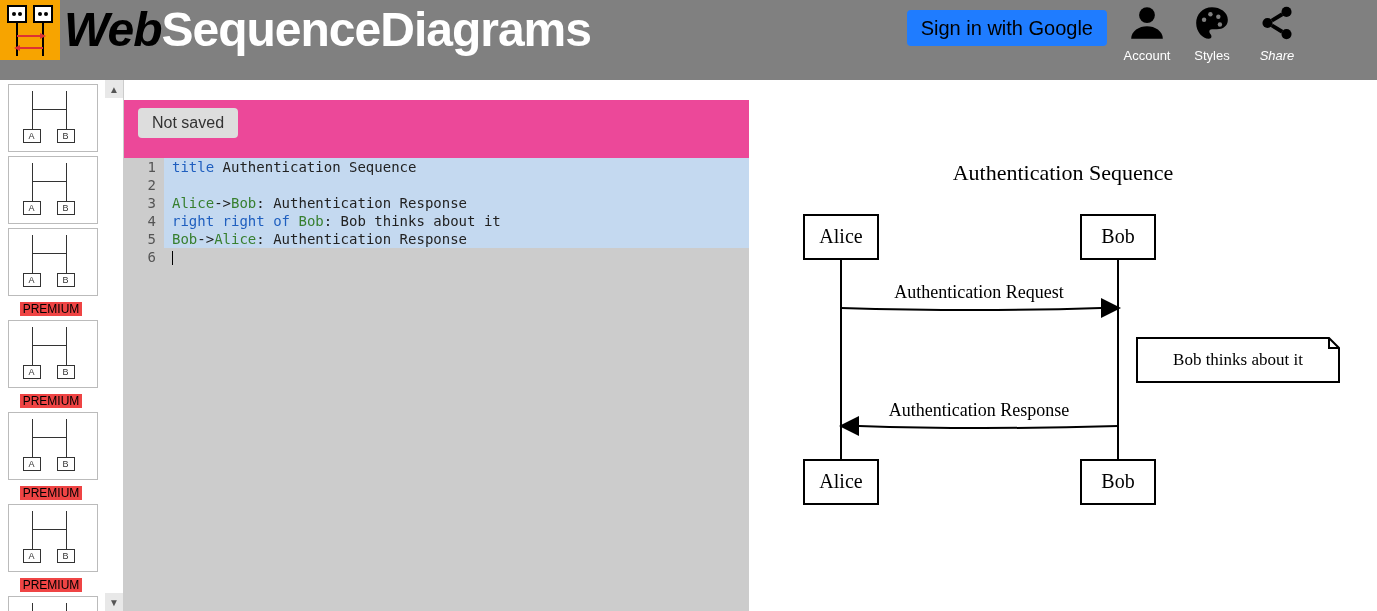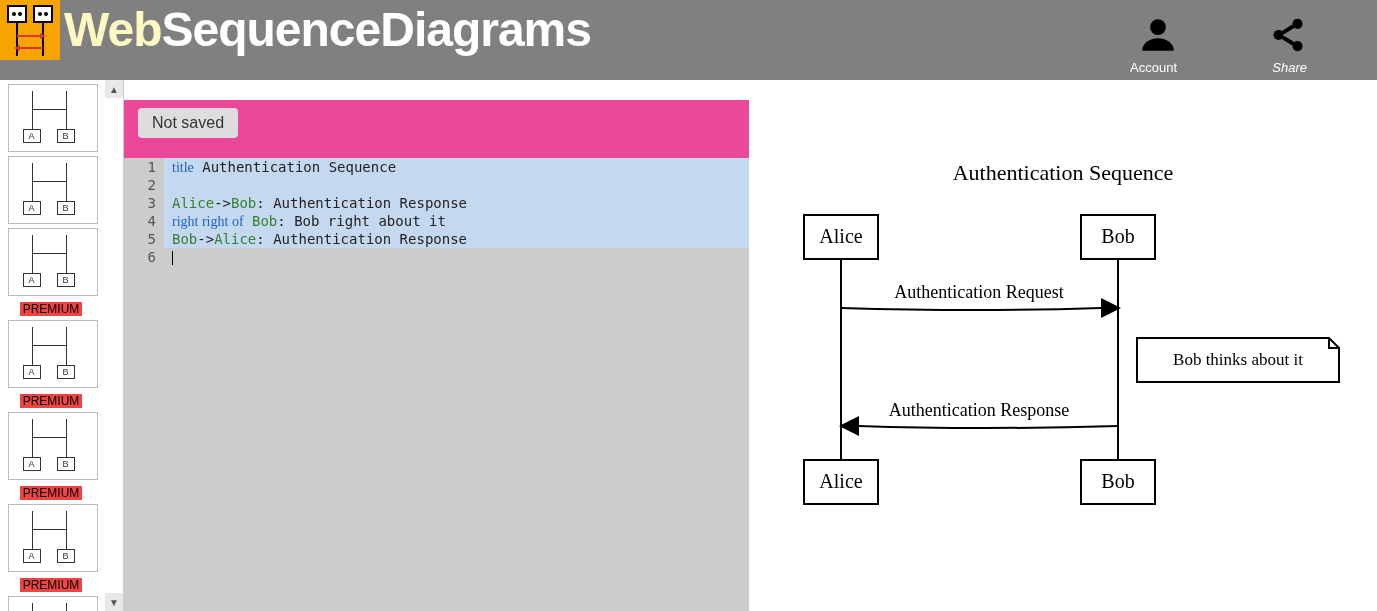--- a/index.html
+++ b/index.html
@@ -2,24 +2,24 @@
 <html><head>
 <meta charset="utf-8">
 <style>
 * { box-sizing: border-box; margin: 0; padding: 0; }
 html, body { width: 1377px; height: 611px; font-family: Arial, Helvetica, sans-serif; overflow: hidden; background: #fff; }
 
 
 #header { position: absolute; left: 0; top: 0; width: 1377px; height: 80px; background: #808080; display: flex; align-items: flex-start; }
 #logo-box { width: 60px; height: 60px; margin: 0; }
 #brand { margin-left: 4px; font-size: 48px; font-weight: 900; letter-spacing: -1px; line-height: 60px; height: 60px; }
-#brand .w { color: #fef9c3; }
+#brand .w { color: #000000; font-style: italic; }
 #brand .rest { color: #ffffff; }
 #signin { position: absolute; right: 270px; top: 10px; height: 36px; padding: 0 14px; background: #1f7cff; color: #000; font-size: 20px; border-radius: 4px; border: none; display: flex; align-items: center; cursor: pointer; }
-.hdr-item { position: absolute; top: 16px; width: 60px; text-align: right; cursor: pointer; }
+.hdr-item { position: absolute; top: 4px; width: 60px; text-align: center; cursor: pointer; }
 .hdr-item svg { width: 38px; height: 38px; fill: #000; }
 .hdr-item .lbl { display: block; font-size: 13px; color: #fff; margin-top: 2px; }
 #h-account { right: 200px; }
 #h-styles  { right: 135px; }
 #h-share   { right: 70px; font-style: italic; }
 #h-more    { right: 8px; }
 
 
 #sidebar { position: absolute; left: 0; top: 80px; width: 124px; height: 531px; background: #fff; border-right: 1px solid #ccc; overflow: hidden; }
 #sidebar-scroll { width: 105px; height: 100%; overflow-y: auto; }
@@ -34,21 +34,21 @@
 #sb-down { bottom: 0; }
 
 
 #editor { position: absolute; left: 124px; top: 80px; width: 625px; height: 531px; background: #ec4899; margin-top: 20px; }
 #save-badge { position: absolute; left: 14px; top: 8px; padding: 6px 14px; background: #ddd; border-radius: 4px; color: #333; font-size: 16px; }
 #code { position: absolute; left: 0; top: 58px; width: 625px; height: 473px; background: #ccc; font-family: "Menlo", "Consolas", monospace; font-size: 14px; }
 .line { display: flex; height: 18px; line-height: 18px; }
 .gutter { width: 40px; text-align: right; padding-right: 8px; color: #555; background: #ccc; }
 .src { flex: 1; padding-left: 8px; white-space: pre; }
 .src.hl { background: #c4d9f0; }
-.kw { color: #1f5fbf; font-family: Liberation Serif, serif; }
+.kw { color: #1f5fbf; }
 .nm { color: #377f2f; }
 .txt { color: #222; }
 #cursor { display: inline-block; width: 1px; height: 14px; background: #000; vertical-align: middle; }
 
 
 #preview { position: absolute; left: 749px; top: 80px; width: 628px; height: 531px; background: #fff; }
 #preview svg { width: 100%; height: 100%; }
 .napkin-text { font-family: "Comic Sans MS", "Bradley Hand", cursive; }
 .npk-box { fill: #fff; stroke: #000; stroke-width: 2; }
 .npk-line { stroke: #000; stroke-width: 2; fill: none; }
@@ -69,27 +69,38 @@
     <line x1="17" y1="22" x2="17" y2="56" stroke="#000" stroke-width="2"></line>
     <line x1="43" y1="22" x2="43" y2="56" stroke="#000" stroke-width="2"></line>
     <line x1="17" y1="36" x2="40" y2="36" stroke="#d33" stroke-width="2"></line>
     <polygon points="40,33 46,36 40,39" fill="#d33"></polygon>
     <line x1="43" y1="48" x2="20" y2="48" stroke="#d33" stroke-width="2"></line>
     <polygon points="20,45 14,48 20,51" fill="#d33"></polygon>
   </svg>
   <div id="brand">
     <span class="w">Web</span><span class="rest">SequenceDiagrams</span>
   </div>
+  <button id="signin">Sign in with Google</button>
 
   <div class="hdr-item" id="h-account">
     <svg viewBox="0 0 24 24">
         <circle cx="12" cy="7" r="5"></circle>
         <path d="M2 22c0-5 5-8 10-8s10 3 10 8z"></path>
       </svg>
     <span class="lbl">Account</span>
+  </div>
+  <div class="hdr-item" id="h-styles">
+    <svg viewBox="0 0 24 24">
+        <path d="M12 2C6 2 2 6.5 2 12s4 10 8 10c2 0 2-2 1-3s-1-3 1-3h3c4 0 7-2 7-6 0-5-5-8-10-8z"></path>
+        <circle cx="7" cy="10" r="1.4" fill="#808080"></circle>
+        <circle cx="11" cy="6.5" r="1.4" fill="#808080"></circle>
+        <circle cx="16" cy="8" r="1.4" fill="#808080"></circle>
+        <circle cx="17" cy="13" r="1.4" fill="#808080"></circle>
+      </svg>
+    <span class="lbl">Styles</span>
   </div>
   <div class="hdr-item" id="h-share">
     <svg viewBox="0 0 24 24">
         <circle cx="18" cy="5" r="3.2"></circle>
         <circle cx="6" cy="12" r="3.2"></circle>
         <circle cx="18" cy="19" r="3.2"></circle>
         <line x1="8.7" y1="10.5" x2="15.3" y2="6.5" stroke="#000" stroke-width="2.5"></line>
         <line x1="8.7" y1="13.5" x2="15.3" y2="17.5" stroke="#000" stroke-width="2.5"></line>
       </svg>
     <span class="lbl">Share</span>
@@ -163,21 +174,21 @@
       <div class="line">
         <div class="gutter">2</div>
         <div class="src hl"></div>
       </div>
       <div class="line">
         <div class="gutter">3</div>
         <div class="src hl"><span class="nm">Alice</span><span class="txt">-&gt;</span><span class="nm">Bob</span><span class="txt">: Authentication Response</span></div>
       </div>
       <div class="line">
         <div class="gutter">4</div>
-        <div class="src hl"><span class="kw">right right of</span><span class="txt"> </span><span class="nm">Bob</span><span class="txt">: Bob right about it</span></div>
+        <div class="src hl"><span class="kw">right right of</span><span class="txt"> </span><span class="nm">Bob</span><span class="txt">: Bob thinks about it</span></div>
       </div>
       <div class="line">
         <div class="gutter">5</div>
         <div class="src hl"><span class="nm">Bob</span><span class="txt">-&gt;</span><span class="nm">Alice</span><span class="txt">: Authentication Response</span></div>
       </div>
       <div class="line">
         <div class="gutter">6</div>
         <div class="src"><span id="cursor"></span></div>
       </div>
     </div>

